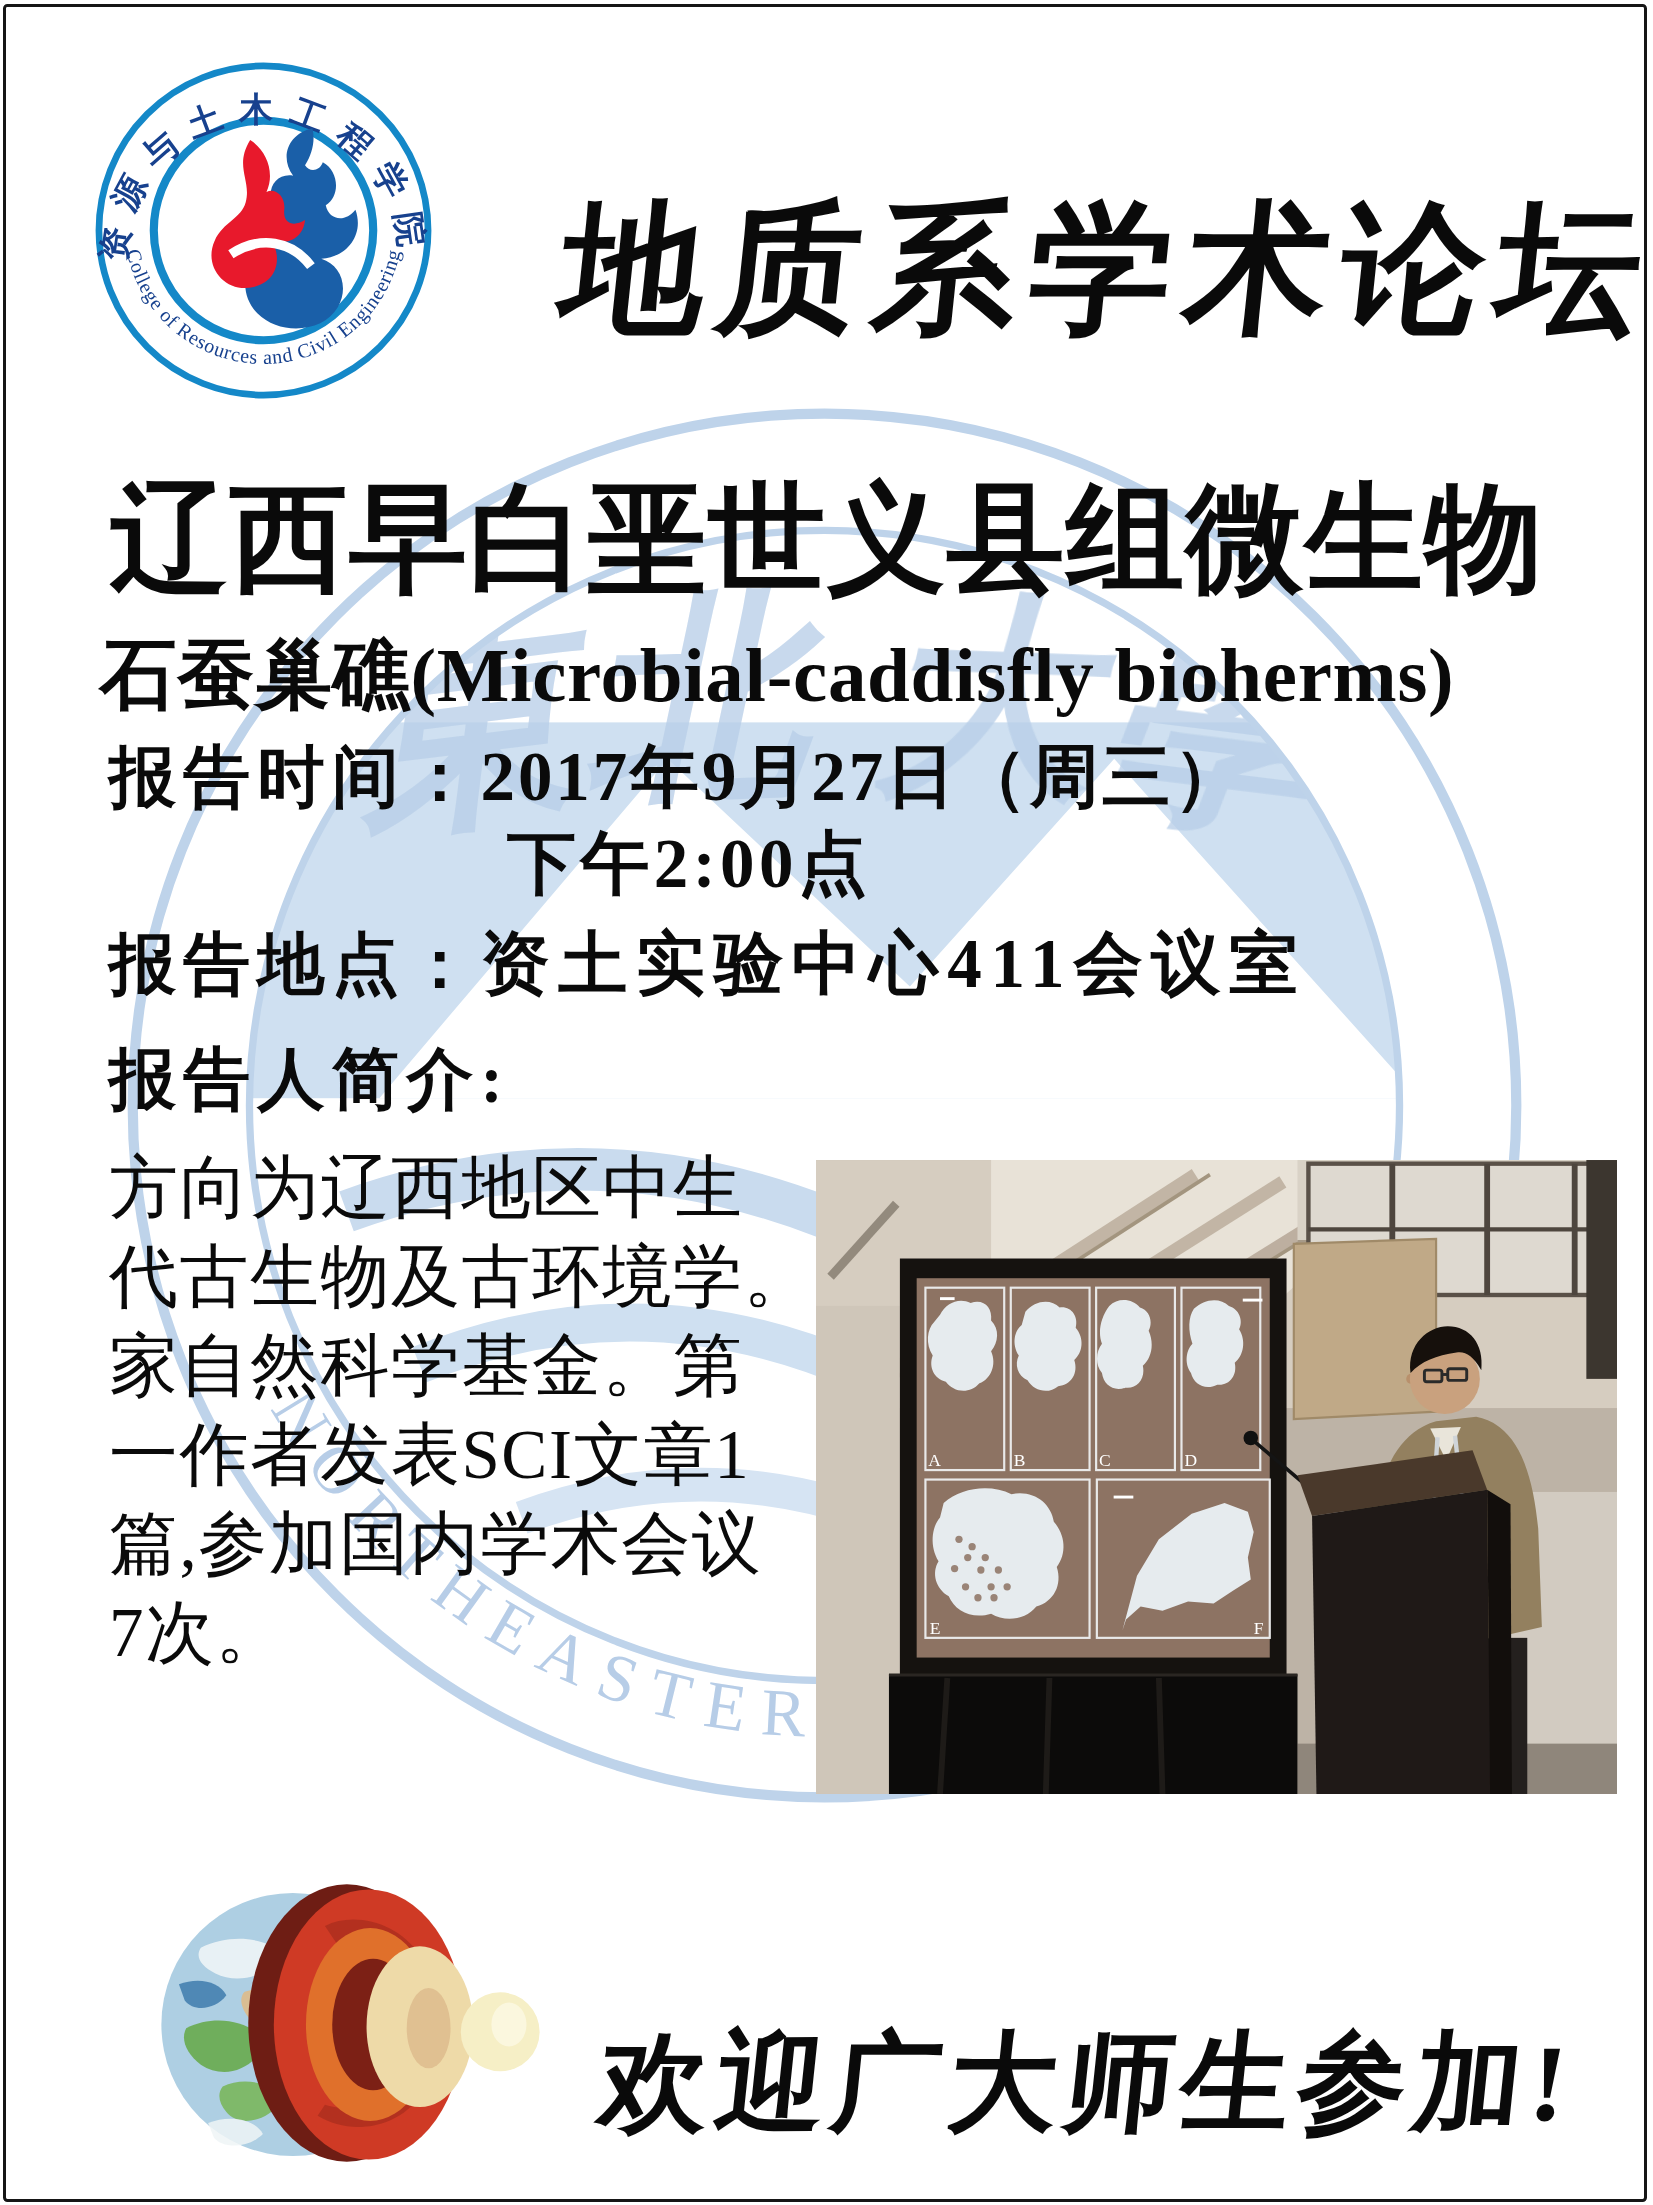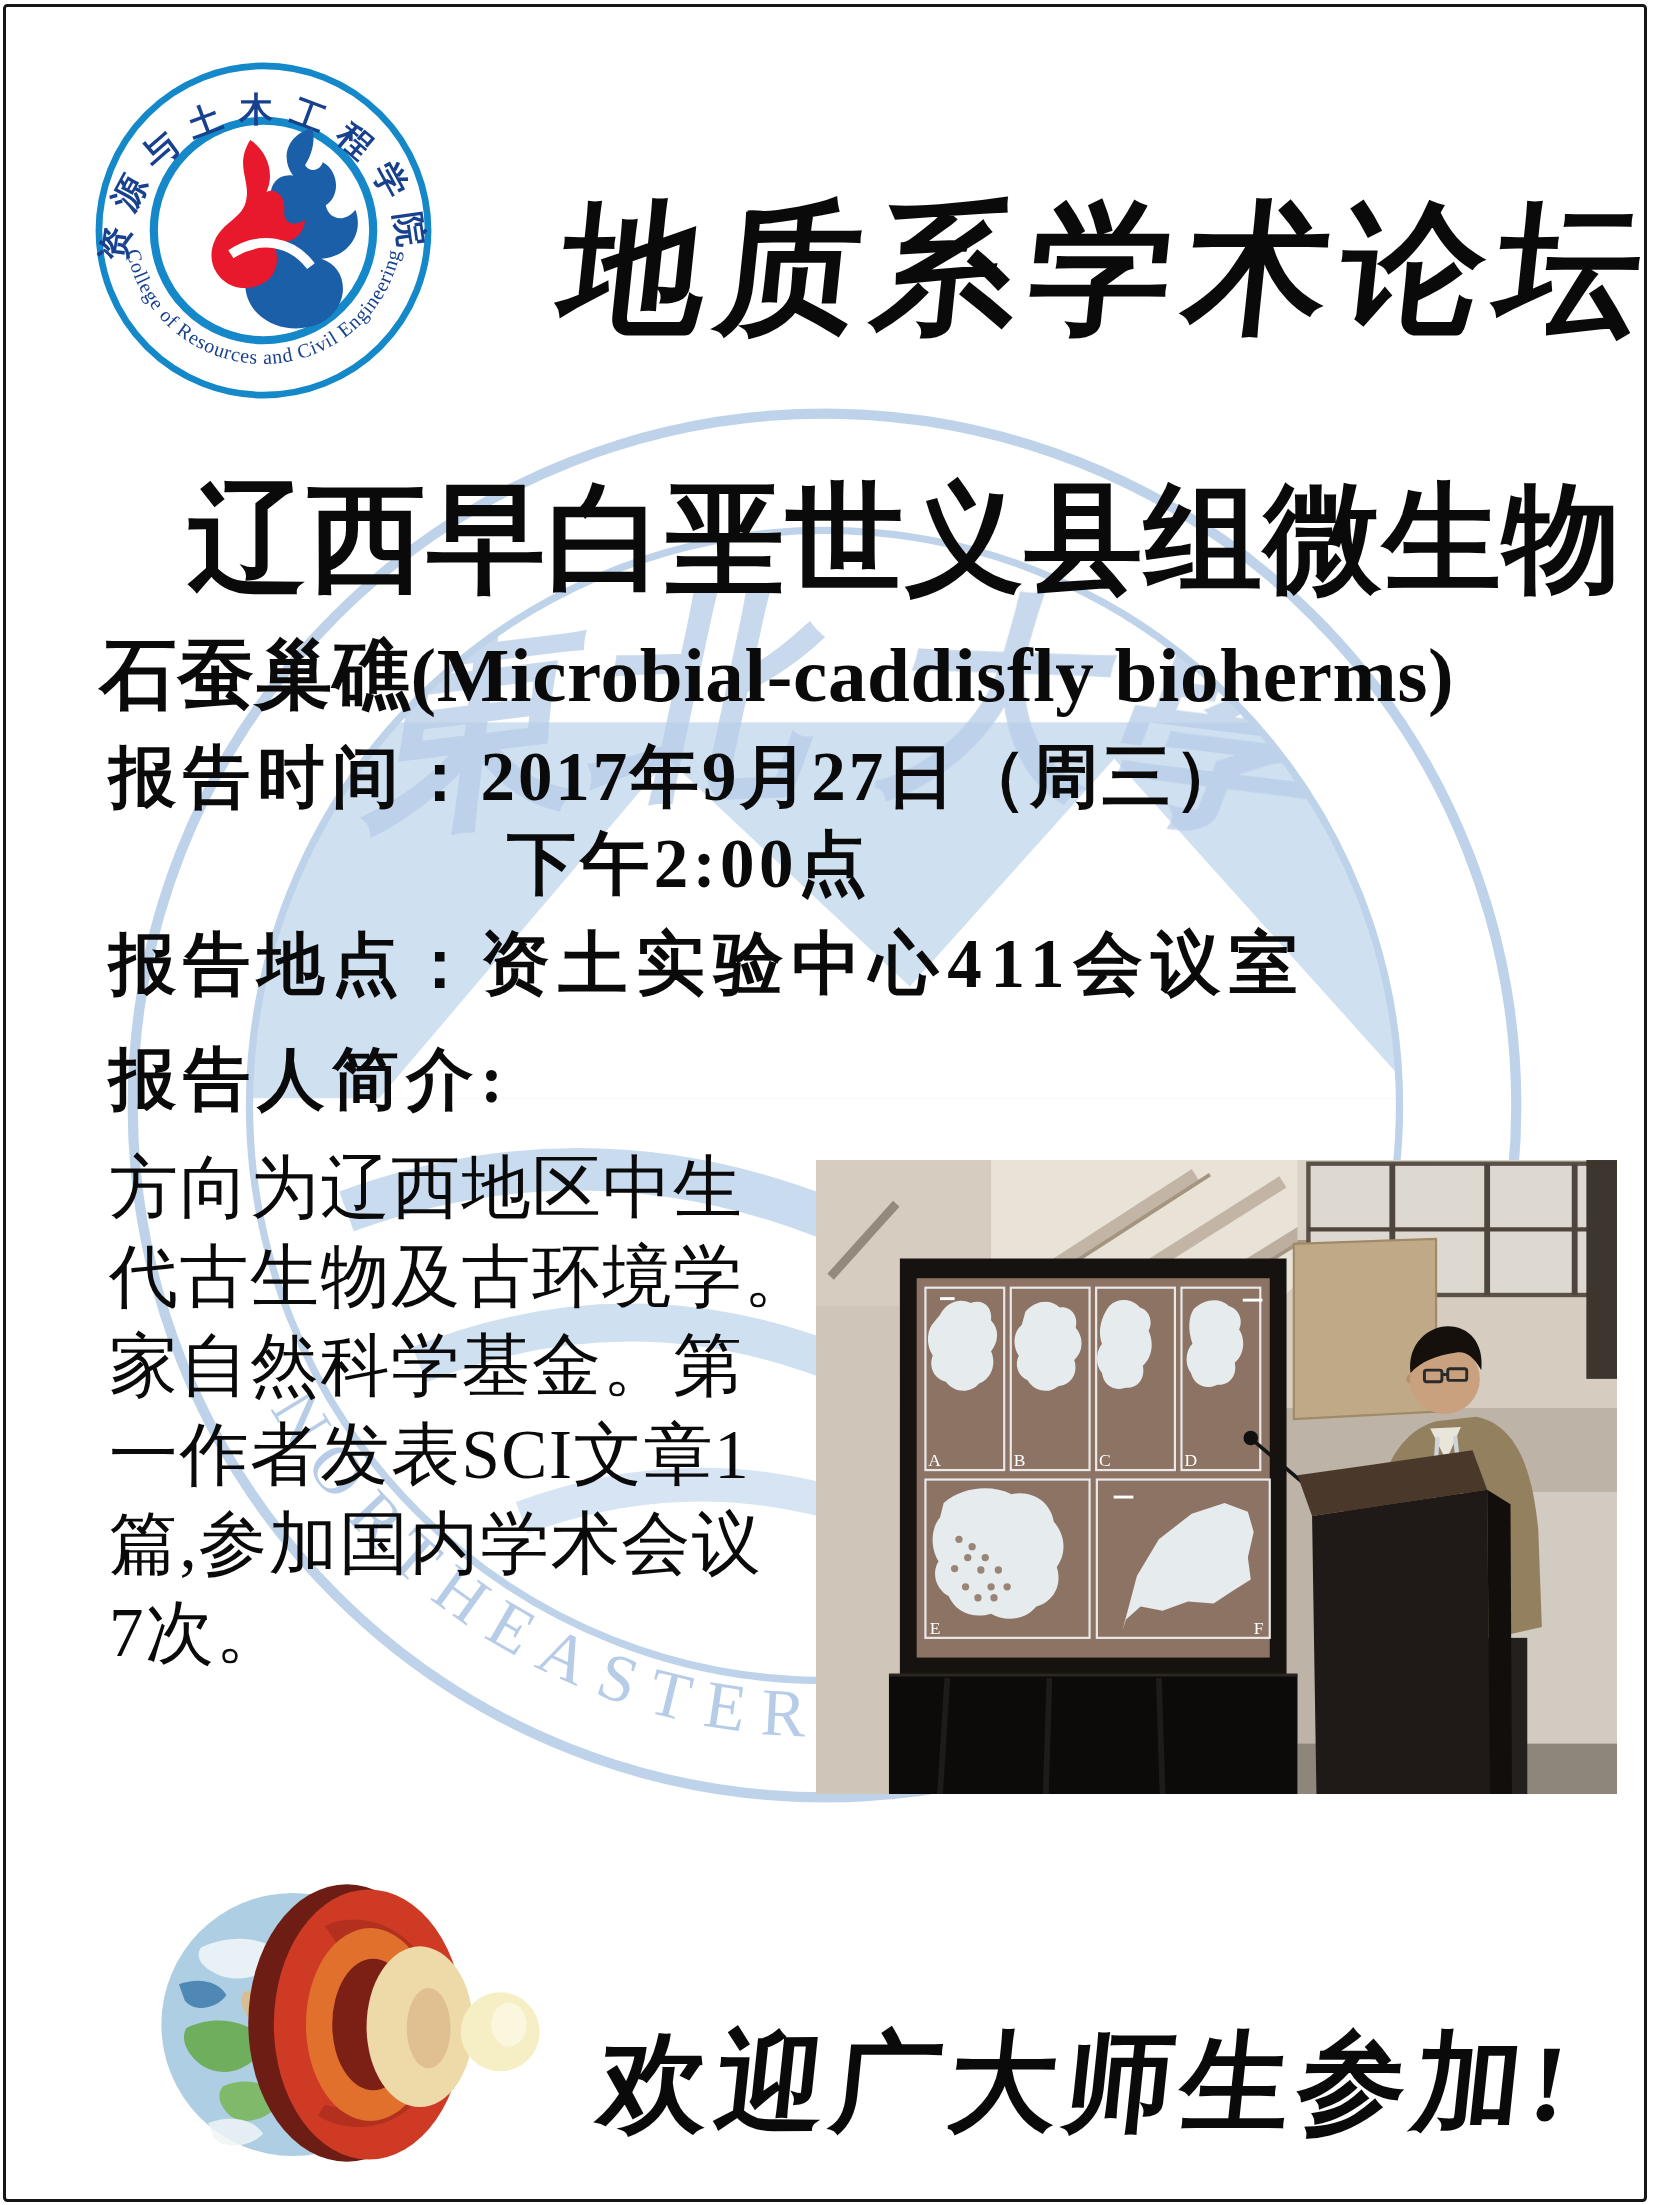--- a/index.html
+++ b/index.html
@@ -6,21 +6,21 @@
   .poster{position:relative;width:1654px;height:2205px;background:#ffffff;overflow:hidden;
           font-family:"Liberation Sans",sans-serif;color:#0a0a0a;}
   .abs{position:absolute;}
   .frame{position:absolute;left:2.9px;top:4.4px;right:7.3px;bottom:2.9px;border:3.6px solid #161616;border-radius:4.4px;pointer-events:none;}
   .serifB{font-family:"Liberation Serif",serif;font-weight:bold;}
   .sansB{font-family:Liberation Serif, serif;font-weight:bold;text-align:right;}
   .kai{font-family:"Liberation Serif",serif;}
   .brush{font-family:"Liberation Serif",serif;font-weight:bold;transform:skewX(-6deg);}
   .nowrap{white-space:nowrap;}
   .forum-title{left:562px;top:174px;width:1021px;text-align:center;font-size:143px;letter-spacing:13px;}
-  .main-title{left:0;top:460px;width:1622px;text-align:right;font-size:118px;letter-spacing:1.5px;}
+  .main-title{left:16px;top:460px;width:1622px;text-align:center;font-size:118px;letter-spacing:1.5px;}
   .subtitle{left:0;top:624px;width:1554px;text-align:center;font-size:77px;letter-spacing:0.7px;}
   .row{display:flex;align-items:baseline;}
   .lbl{font-size:67px;letter-spacing:7.3px;}
   .val{font-size:69px;letter-spacing:2.9px;}
   .time2{font-size:69px;letter-spacing:4.4px;}
   .bio{left:109px;top:1144px;width:719px;font-size:69px;line-height:89px;letter-spacing:1.5px;}
   .bio div{white-space:nowrap;}
   .welcome{left:598px;top:2010px;width:978px;text-align:center;font-size:109px;letter-spacing:7.3px;}
 </style>
 </head>

